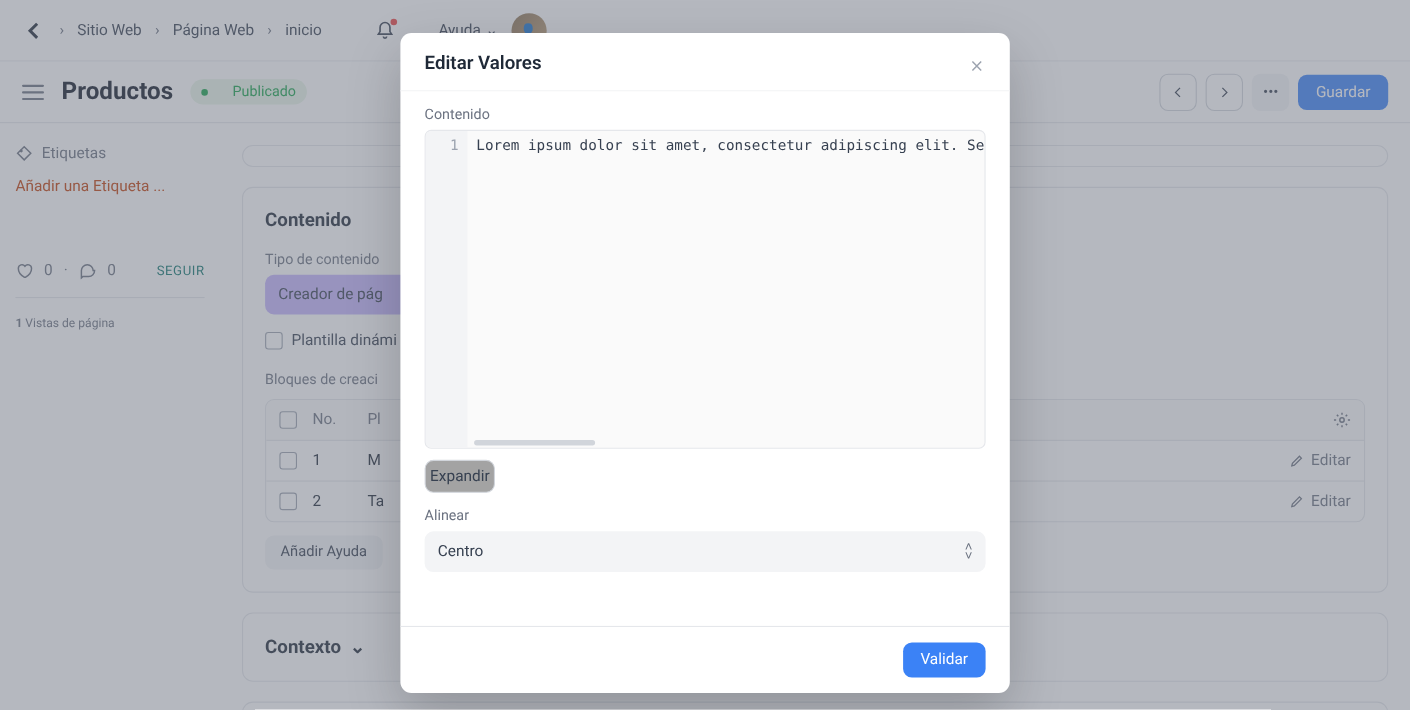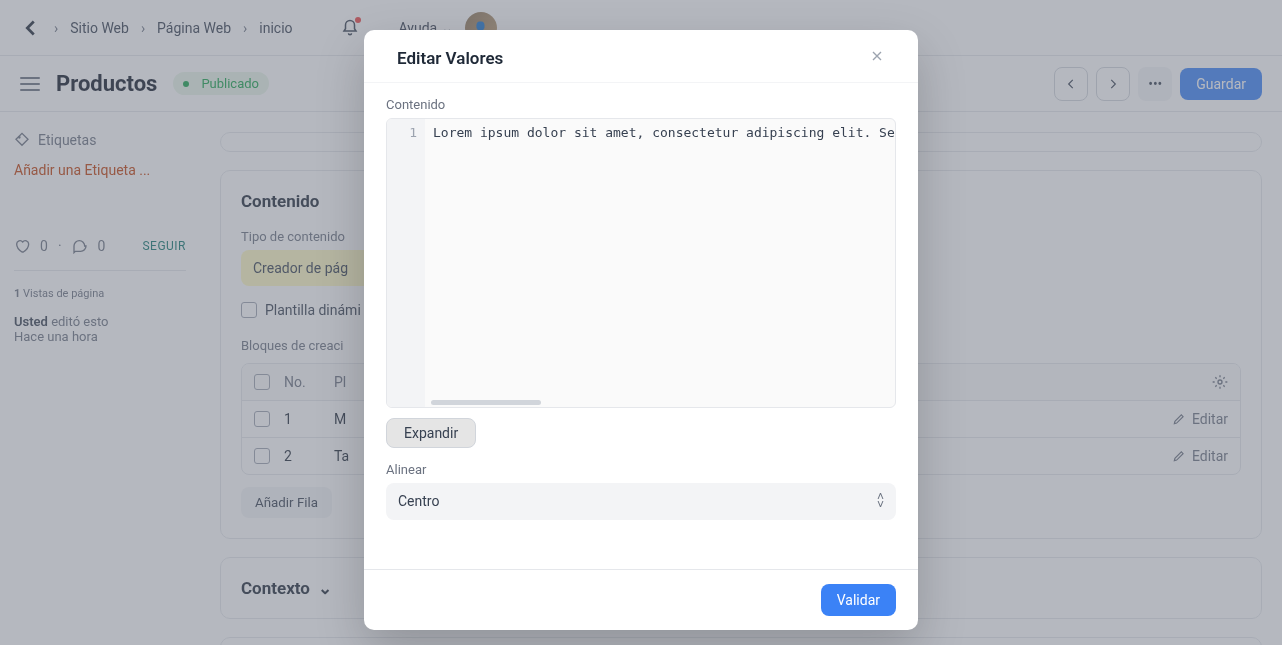--- a/index.html
+++ b/index.html
@@ -10,60 +10,60 @@
 .crumb{color:#374151;cursor:pointer}
 .search-box{margin-left:auto;display:flex;align-items:center;gap:8px;background:#f3f4f6;border-radius:8px;padding:8px 14px;width:290px;color:#6b7280}
 .bell{width:18px;height:18px;color:#374151;position:relative}
 .bell-dot{position:absolute;top:-2px;right:-2px;width:6px;height:6px;border-radius:50%;background:#ef4444}
 .help-btn{display:flex;align-items:center;gap:4px;color:#374151;cursor:pointer}
 .avatar{width:32px;height:32px;border-radius:50%;background:linear-gradient(135deg,#8b7355,#c4a57b);display:flex;align-items:center;justify-content:center;color:#fff;font-size:12px}
 .titlebar{height:56px;display:flex;align-items:center;padding:0 20px;gap:16px;border-bottom:1px solid #e5e7eb;background:#fff}
 .hamburger{width:20px;height:14px;display:flex;flex-direction:column;justify-content:space-between;cursor:pointer}
 .hamburger span{height:2px;background:#6b7280;border-radius:1px}
 .page-title{font-size:22px;font-weight:700;color:#111827}
-.status-badge{display:flex;align-items:center;gap:12px;background:#e8f5e8;color:#16a34a;padding:4px 10px;border-radius:12px;font-size:13px}
+.status-badge{display:flex;align-items:center;gap:22px;background:#e8f5e8;color:#16a34a;padding:4px 10px;border-radius:12px;font-size:13px}
 .status-dot{width:6px;height:6px;border-radius:50%;background:#16a34a}
 .toolbar-right{margin-left:auto;display:flex;gap:8px;align-items:center}
 .icon-btn{width:34px;height:34px;border:1px solid #d1d5db;border-radius:8px;display:flex;align-items:center;justify-content:center;cursor:pointer;color:#374151;background:#fff}
 .icon-btn.ghost{border:none;background:#f3f4f6}
 .btn-primary{background:#3b82f6;color:#fff;border:none;padding:8px 16px;border-radius:8px;cursor:pointer;font-size:14px}
 .content-area{display:flex;height:calc(100% - 112px)}
 .sidebar{width:200px;padding:20px 14px;color:#374151;font-size:14px}
 .side-row{display:flex;align-items:center;gap:8px;margin-bottom:14px;color:#6b7280}
 .side-meta{color:#6b7280;font-size:11px;margin-top:10px}
 .side-sep{height:1px;background:#e5e7eb;margin:16px 0}
 .side-stats{display:flex;align-items:center;gap:10px;color:#6b7280}
 .main{flex:1;padding:20px;overflow:auto}
 .card{border:1px solid #e5e7eb;border-radius:10px;padding:20px;margin-bottom:18px;background:#fff}
 .card-title{font-weight:700;font-size:17px;margin-bottom:18px}
 .field-label{color:#6b7280;font-size:13px;margin-bottom:6px}
-.select-box{background:#fef9c3;padding:10px 12px;border-radius:8px;color:#374151;display:flex;align-items:flex-end;justify-content:space-between}
+.select-box{background:#c4b5fd;padding:10px 12px;border-radius:8px;color:#374151;display:flex;align-items:flex-end;justify-content:space-between}
 .checkbox-row{display:flex;align-items:center;gap:8px;margin-top:16px;color:#374151}
 .table{width:100%;border:1px solid #e5e7eb;border-radius:8px;margin-top:10px;overflow:hidden}
 .table-row{display:flex;align-items:center;border-bottom:1px solid #e5e7eb;padding:10px 12px}
 .table-row:last-child{border-bottom:none}
 .table-head{background:#fafafa;color:#6b7280}
 .col-check{width:30px}
 .col-no{width:50px}
 .col-tpl{flex:1}
 .col-act{width:90px;text-align:right;display:flex;align-items:center;gap:6px;justify-content:flex-end;color:#6b7280;cursor:pointer}
 .add-row-btn{margin-top:12px;background:#f3f4f6;border:none;padding:8px 14px;border-radius:8px;cursor:pointer;color:#374151}
 .context-head{display:flex;align-items:center;gap:8px;font-weight:700;font-size:17px}
 .overlay{position:absolute;inset:0;background:rgba(107,114,128,0.5);display:flex;justify-content:center;padding-top:30px}
 .modal{width:554px;background:#fff;border-radius:10px;box-shadow:0 20px 50px rgba(0,0,0,0.2);display:flex;flex-direction:column;max-height:600px}
-.modal-head{padding:18px 33px 14px;display:flex;align-items:flex-start;justify-content:space-between}
+.modal-head{padding:18px 22px 14px;display:flex;align-items:flex-end;justify-content:space-between}
 .modal-title{font-weight:600;font-size:17px}
 .modal-close{color:#9ca3af;cursor:pointer;font-size:18px}
 .modal-body{padding:0 22px 18px;border-top:1px solid #f3f4f6;border-bottom:1px solid #e5e7eb;flex:1;overflow:auto}
 .mlabel{color:#6b7280;font-size:13px;margin:14px 0 6px}
 .code-box{border:1px solid #e5e7eb;border-radius:6px;background:#fafafa;height:290px;position:relative;overflow:hidden}
 .code-gutter{position:absolute;left:0;top:0;width:38px;background:#f3f4f6;height:100%;padding:6px 8px;color:#9ca3af;font-family:monospace;font-size:13px;text-align:right}
 .code-text{padding:6px 10px 6px 46px;font-family:monospace;font-size:13px;color:#374151;white-space:nowrap;overflow:hidden}
 .scroll-thumb{position:absolute;bottom:2px;left:44px;width:110px;height:5px;background:#d1d5db;border-radius:3px}
-.expand-btn{margin-top:10px;border:1px solid #d1d5db;background:#e5e5e5;padding:6px 17px;border-radius:8px;cursor:pointer;color:#374151;font-size:14px}
+.expand-btn{margin-top:10px;border:1px solid #d1d5db;background:#a3a3a3;padding:6px 4px;border-radius:8px;cursor:pointer;color:#374151;font-size:14px}
 .align-select{background:#f3f4f6;border-radius:8px;padding:10px 12px;display:flex;align-items:center;justify-content:space-between;color:#374151}
 .updown{color:#6b7280;font-size:12px;line-height:0.7}
 .modal-foot{padding:14px 22px;display:flex;justify-content:flex-end}
 .checkbox{width:16px;height:16px;border:1.5px solid #9ca3af;border-radius:3px}
 svg{display:block}
 .side-activity{font-size:13px;color:#6b7280;margin-top:14px}
 .side-activity b{color:#374151;font-weight:600}
 .follow-btn{margin-left:auto;font-size:12px;color:#0f766e;letter-spacing:0.5px;cursor:pointer}
 .stub-card{border:1px solid #e5e7eb;border-radius:10px;height:20px;margin-bottom:18px;background:#fff}
 </style>
@@ -151,24 +151,20 @@
           <path d="M21 12a8 8 0 01-8 8H5l-2 2V12a8 8 0 0116 0z"></path>
         </svg>
       <span>0</span>
       <span class="follow-btn">SEGUIR</span>
     </div>
     <div class="side-sep"></div>
     <div class="side-meta">
       <b>1</b><span> Vistas de página</span>
     </div>
 
-    <div class="side-activity">
-      <b>Usted</b><span> editó esto</span><br>
-      <span>Hace una hora</span>
-    </div>
   </div>
 
   <div class="main">
     <div class="stub-card"></div>
 
     <div class="card">
       <div class="card-title">Contenido</div>
 
       <div class="field-label">Tipo de contenido</div>
       <div class="select-box" style="width:200px">
@@ -217,21 +213,21 @@
           <div class="col-tpl">Ta</div>
           <div class="col-act">
             <svg viewBox="0 0 24 24" width="14" height="14" fill="none" stroke="currentColor" stroke-width="2">
                 <path d="M4 20l4-1 11-11-3-3L5 16l-1 4z"></path>
               </svg>
             <span>Editar</span>
           </div>
         </div>
       </div>
 
-      <button class="add-row-btn">Añadir Fila</button>
+      <button class="add-row-btn">Añadir Ayuda</button>
     </div>
 
     <div class="card">
       <div class="context-head">
         <span>Contexto</span>
         <span>⌄</span>
       </div>
     </div>
 
     <div class="stub-card"></div>

